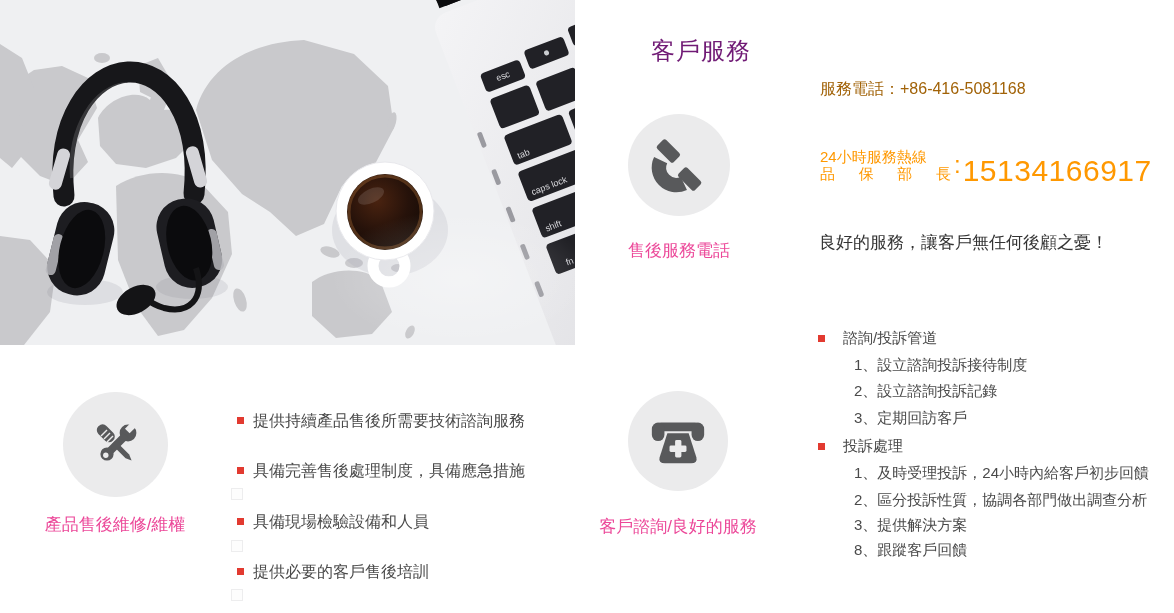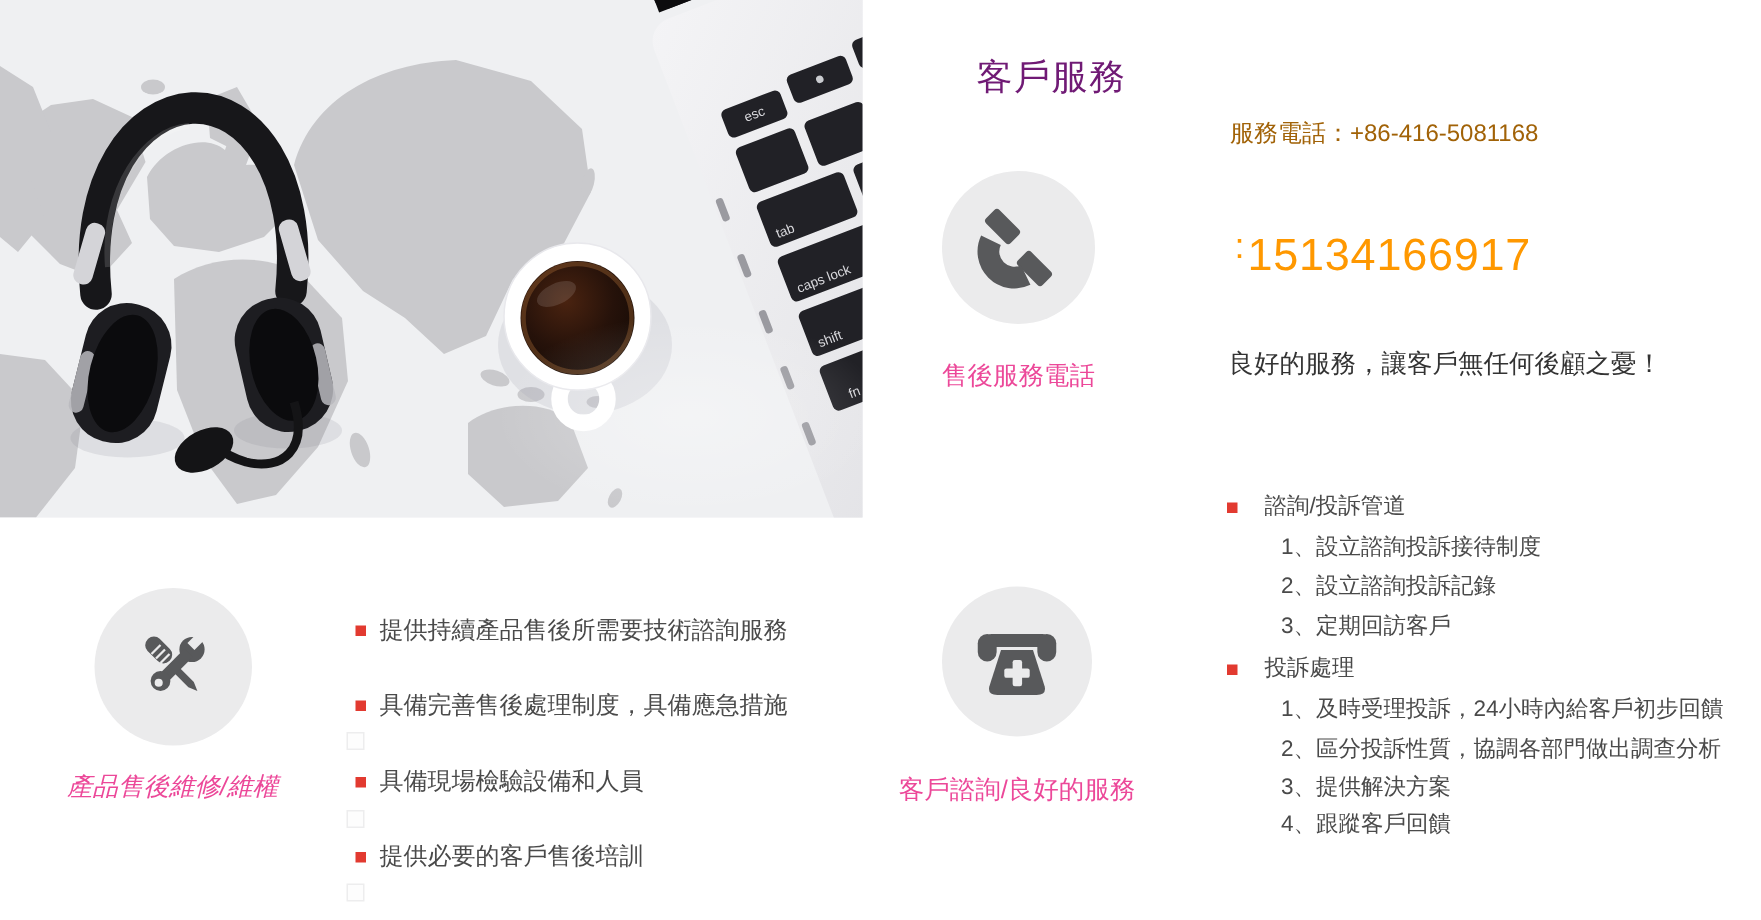--- a/index.html
+++ b/index.html
@@ -23,21 +23,21 @@
   .hotline-number { font-size:30px; letter-spacing:0.5px;margin-top:12px; }
   .slogan { position:absolute; left:819px; top:231px; font-size:17px; color:#333; }
 
   
   .circle { position:absolute; border-radius:50%; background:#ebebec; display:flex; align-items:center; justify-content:center; }
   .circle-1 { left:628px; top:114px; width:102px; height:102px; }
   .circle-2 { left:63px;  top:392px; width:105px; height:105px; }
   .circle-3 { left:628px; top:391px; width:100px; height:100px; }
   .circle-label { position:absolute; font-size:17px; color:#ec4899; text-align:center; cursor:pointer; }
   .label-1 { left:579px; top:239px; width:200px; }
-  .label-2 { left:7px;   top:513px; width:216px;font-style:italic; }
+  .label-2 { left:7px;   top:513px; width:216px; }
   .label-3 { left:578px; top:515px; width:200px; }
 
   
   .row { position:absolute; display:flex; align-items:flex-start; color:#4a4a4a;justify-content:center; }
   .bullet { width:7px; height:7px; background:#e23a30; margin-top:7px; flex:none; }
   .r-row { left:818px; font-size:15px; line-height:20px; }
   .r-row .txt { margin-left:18px; white-space:nowrap; }
   .r-sub { left:854px; font-size:15px; line-height:20px; white-space:nowrap; }
   .m-row { left:237px; font-size:16px; line-height:21px; }
   .m-row .txt { margin-left:9px; white-space:nowrap; }
@@ -173,20 +173,24 @@
 
       <rect x="330" y="210" width="260" height="135" fill="url(#glow)" opacity="0.5"></rect>
     </svg>
   </div>
 
   <div class="page-title">客戶服務</div>
 
   <div class="service-phone">服務電話：+86-416-5081168</div>
 
   <div class="hotline">
+    <div class="hotline-lines">
+      <div class="hotline-line1">24小時服務熱線</div>
+      <div class="hotline-line2">品保部長</div>
+    </div>
     <span class="hotline-colon">:</span>
     <span class="hotline-number">15134166917</span>
   </div>
 
   <div class="slogan">良好的服務，讓客戶無任何後顧之憂！</div>
 
   <div class="circle circle-1">
     <svg width="58" height="58" viewBox="0 0 60 60">
       <g fill="#58595b">
         <rect x="7" y="9" width="24" height="13" rx="2.5" transform="rotate(45 19 15.5)"></rect>
@@ -255,15 +259,15 @@
   <div class="row r-sub" style="top:381px">2、設立諮詢投訴記錄</div>
   <div class="row r-sub" style="top:408px">3、定期回訪客戶</div>
 
   <div class="row r-row" style="top:436px">
     <span class="bullet"></span>
     <span class="txt">投訴處理</span>
   </div>
   <div class="row r-sub" style="top:463px">1、及時受理投訴，24小時內給客戶初步回饋</div>
   <div class="row r-sub" style="top:490px">2、區分投訴性質，協調各部門做出調查分析</div>
   <div class="row r-sub" style="top:515px">3、提供解決方案</div>
-  <div class="row r-sub" style="top:540px">4、跟蹤客戶回饋</div>
+  <div class="row r-sub" style="top:540px">8、跟蹤客戶回饋</div>
 
 </div>
 
 </body></html>

